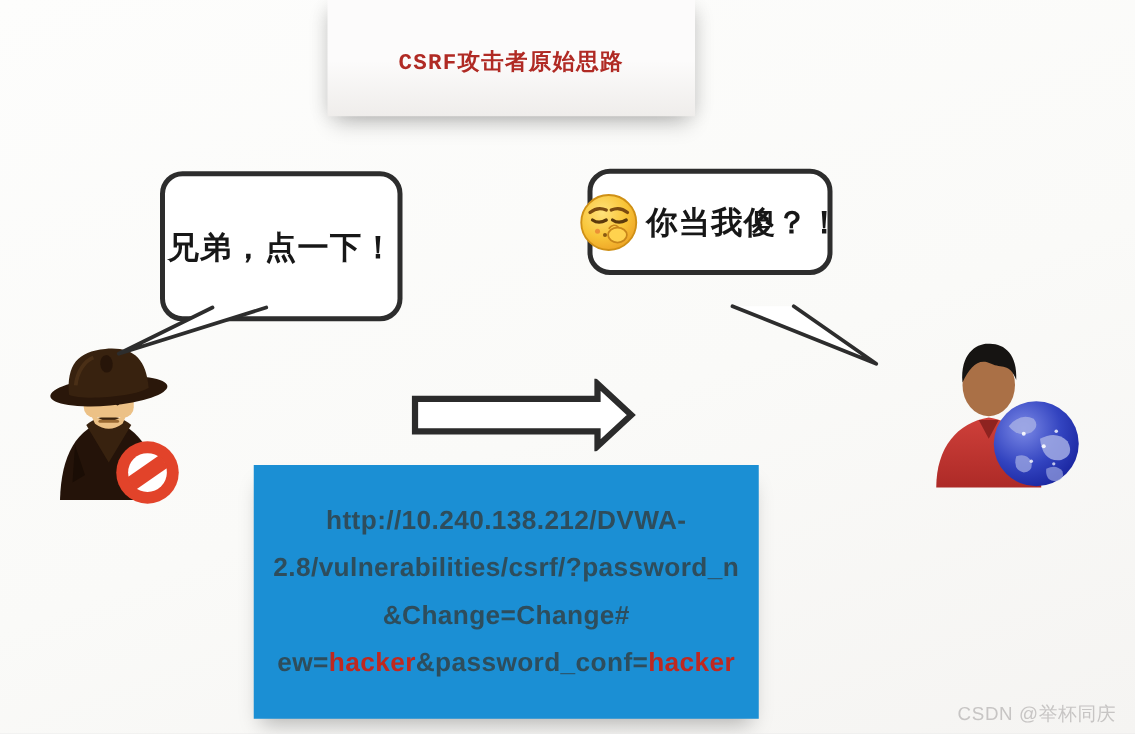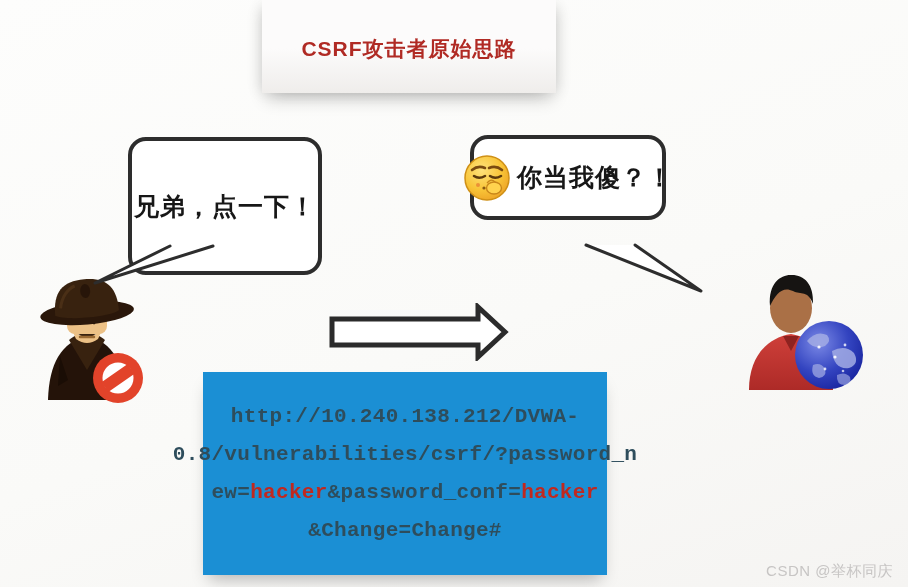--- a/index.html
+++ b/index.html
@@ -17,36 +17,36 @@
   
   .title-card {
     position: absolute; left: 262px; top: -6px;
     width: 294px; height: 99px;
     background: linear-gradient(180deg, #fcfbfb 55%, #efedeb 100%);
     box-shadow: 0 10px 16px -4px rgba(0,0,0,.20), 10px 6px 14px -8px rgba(0,0,0,.10), -10px 6px 14px -8px rgba(0,0,0,.10);
     display: flex; align-items: center; justify-content: center;
     padding-top: 10px;
   }
   .title-card .title-text {
-    font-family: Liberation Sans, sans-serif;
-    font-size: 21px; font-weight: bold;
+    font-family: Liberation Mono, monospace;
+    font-size: 18px; font-weight: bold;
     color: var(--title-color, #b02a24);
     letter-spacing: 1px;
   }
 
   
   .bubble {
     position: absolute;
     background: #ffffff;
     border: 4px solid #2d2d2d;
     border-radius: 18px;
     display: flex; align-items: center; justify-content: center;
     z-index: 1;
   }
-  .bubble-left  { left: 128px; top: 137px; width: 194px; height: 138px; }
+  .bubble-left  { left: 128px; top: 137px; width: 194px; height: 120px; }
   .bubble-right { left: 470px; top: 135px; width: 196px; height: 85px; gap: 6px; }
   .bubble-text {
     font-size: 25px; font-weight: bold; color: #171717;
     white-space: nowrap; letter-spacing: 1px;
   }
   .tails { position: absolute; left: 0; top: 0; width: 908px; height: 587px; z-index: 2; pointer-events: none; }
 
   .emoji { width: 48px; height: 48px; flex: 0 0 auto; }
 
   
@@ -58,21 +58,20 @@
 
   
   .url-box {
     position: absolute; left: 203px; top: 372px;
     width: 404px; height: 203px;
     background: var(--url-bg, #1b8fd4);
     box-shadow: 0 10px 16px -6px rgba(0,0,0,.28);
     display: flex; flex-direction: column;
     align-items: center; justify-content: center;
     padding: 8px 10px;
-    font-family: Liberation Mono, monospace;
   }
   .url-line {
     font-size: 21px; line-height: 38px; font-weight: 600;
     color: var(--url-text, #2e4d5c);
     white-space: nowrap; text-align: center;
     letter-spacing: .3px;
   }
   .url-line .hl { color: var(--url-hl, #c0281f); }
 
   
@@ -173,21 +172,21 @@
     </g>
   </svg>
 
   <svg class="flow-arrow" viewBox="0 0 180 58">
     <polygon points="3,16 149,16 149,4 176,29 149,54 149,42 3,42" fill="#ffffff" stroke="#2b2b2b" stroke-width="5" stroke-linejoin="miter"></polygon>
   </svg>
 
   <div class="url-box">
     <div>
         <div class="url-line"><span>http://10.240.138.212/DVWA-</span></div>
-        <div class="url-line"><span>0.8/vulnerabilities/csrf/?password_n</span></div>
+        <div class="url-line"><span>2.8/vulnerabilities/csrf/?password_n</span></div>
+        <div class="url-line"><span>&amp;Change=Change#</span></div>
         <div class="url-line"><span>ew=</span><span class="hl">hacker</span><span>&amp;password_conf=</span><span class="hl">hacker</span></div>
-        <div class="url-line"><span>&amp;Change=Change#</span></div>
       </div>
   </div>
 
   <div class="watermark">CSDN @举杯同庆</div>
 
 </div>
 
 </body></html>

